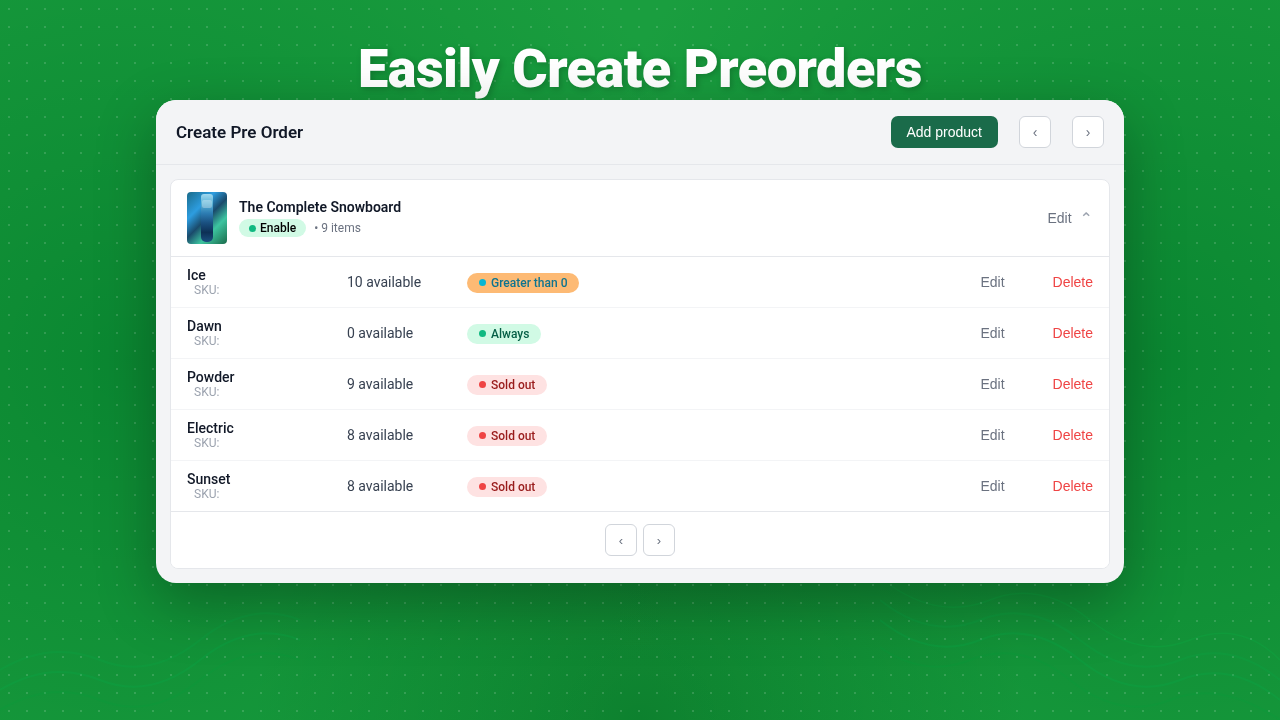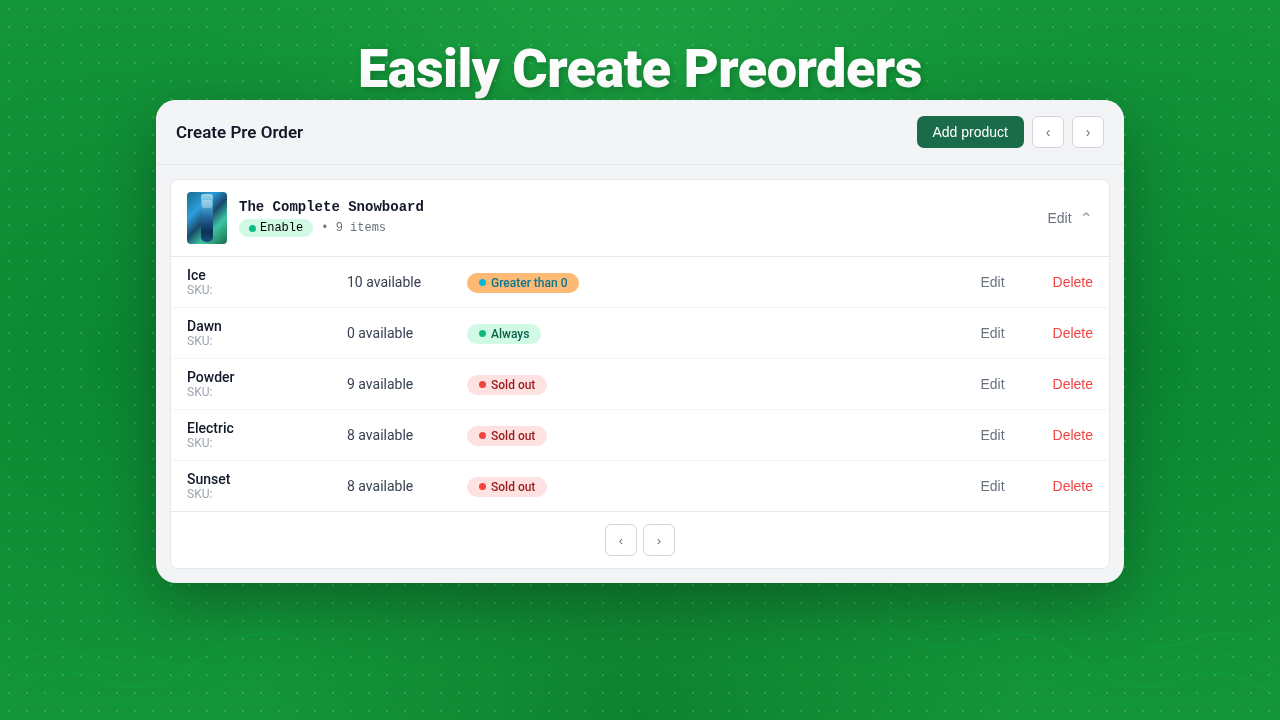--- a/index.html
+++ b/index.html
@@ -95,21 +95,21 @@
 
     .app-title {
       font-size: 17px;
       font-weight: 600;
       color: #111827;
     }
 
     .header-actions {
       display: flex;
       align-items: center;
-      gap: 8px;
+      gap: 21px;
     }
 
     .btn-add-product {
       background: #1a6b4a;
       color: white;
       border: none;
       border-radius: 7px;
       padding: 8px 16px;
       font-size: 14px;
       font-weight: 500;
@@ -182,21 +182,20 @@
       right: 1px;
       height: 8px;
       background: rgba(255,255,255,0.3);
       border-radius: 2px;
     }
 
     .product-meta {
       display: flex;
       flex-direction: column;
       gap: 4px;
-      font-family: Liberation Mono, monospace;
     }
 
     .product-name {
       font-size: 14px;
       font-weight: 600;
       color: #111827;
     }
 
     .product-badges {
       display: flex;
@@ -270,20 +269,21 @@
 
     .variant-name {
       font-size: 14px;
       font-weight: 500;
       color: #111827;
     }
 
     .variant-sku {
       font-size: 12px;
       color: #9ca3af;
+      margin-left: 7px;
     }
 
     .variant-stock {
       width: 120px;
       flex-shrink: 0;
       font-size: 14px;
       color: #374151;
     }
 
     .variant-badge-area {

